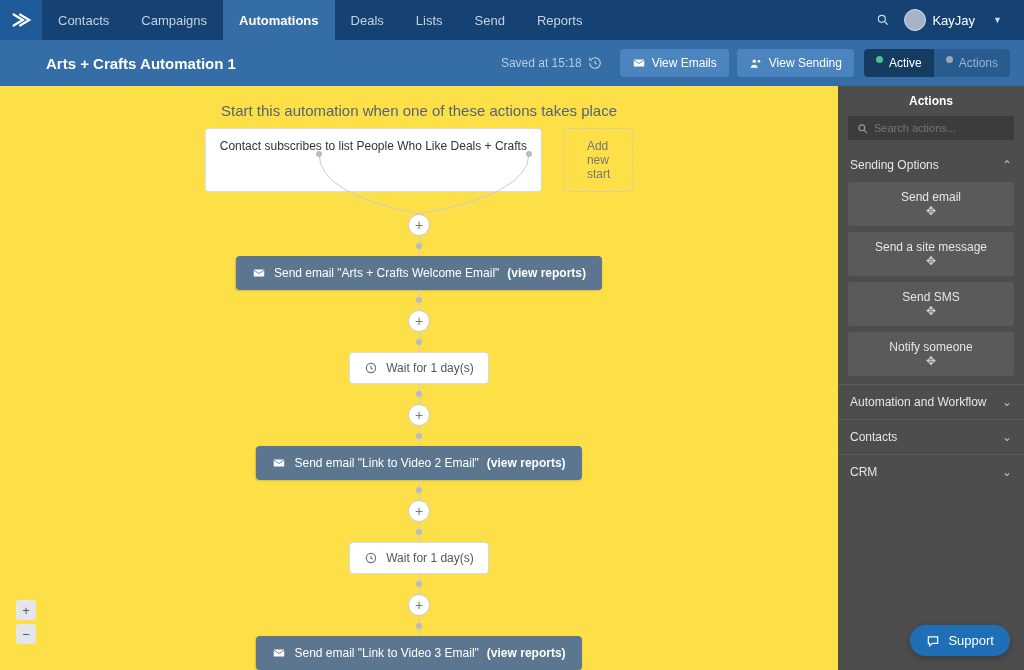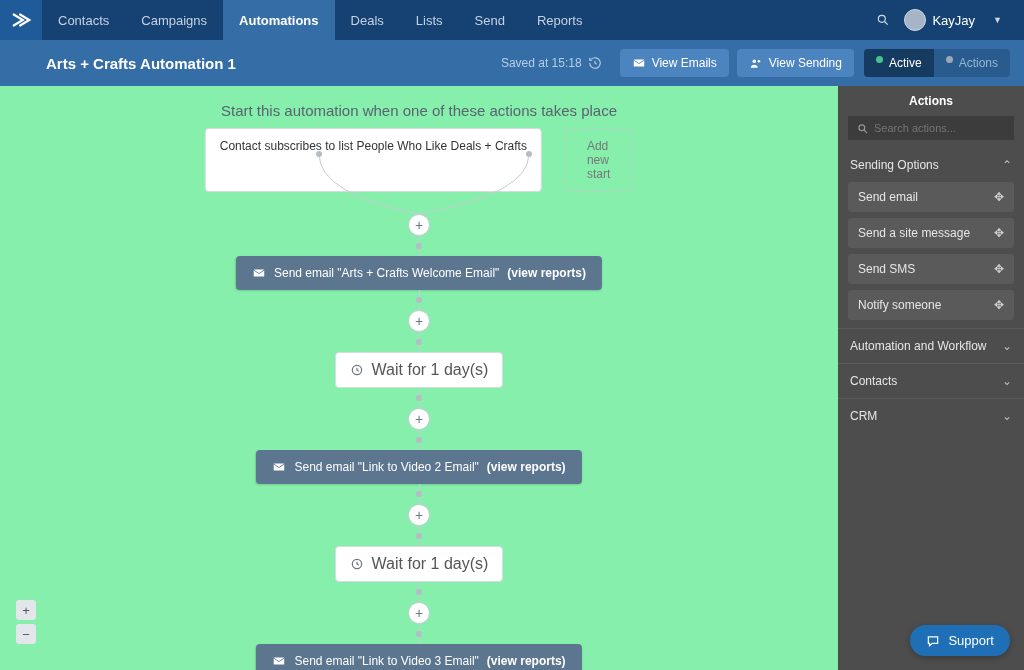--- a/index.html
+++ b/index.html
@@ -22,51 +22,51 @@
   .saved { color:#b7cde4; font-size:12px; margin-right:10px; display:flex; align-items:center; gap:6px;margin-left:19px;}
   .btn { background:#4c84bf; border:none; color:#fff; font-size:12px; padding:7px 12px; border-radius:4px; margin-left:8px; cursor:pointer; display:inline-flex; align-items:flex-start; gap:6px;}
   .pill-group { display:flex; margin-left:10px; border-radius:4px; overflow:hidden;}
   .pill { padding:7px 12px; font-size:12px; display:flex; align-items:flex-start; gap:6px; cursor:pointer;}
   .pill.active { background:#153b61; }
   .pill.inactive { background:#295b8e; color:#95b4d5;}
   .dot { width:7px; height:7px; border-radius:50%; display:inline-block;}
   .dot.green{background:#45c58c;} .dot.grey{background:#9aa7b5;}
 
   .main { position:relative; height: calc(670px - 40px - 46px); display:flex; }
-  .canvas { flex:1; background:#86efac; position:relative; overflow:hidden;}
+  .canvas { flex:1; background:#fde047; position:relative; overflow:hidden;}
   .starttext { position:absolute; top:16px; left:50%; transform:translateX(-50%); color:#5a6370; font-size:15px;}
   .startrow { position:absolute; top:42px; left:50%; transform:translateX(-50%); display:flex; gap:22px;}
   .startchip { background:#fff; border:1px solid #d7dbe0; border-radius:4px; padding:10px 14px; font-size:12px; color:#333; white-space:nowrap;}
   .addstart { border:1px dashed #c2c8d0; border-radius:4px; padding:10px 22px; font-size:12px; color:#777;}
 
   
   .curves { position:absolute; top:64px; left:50%; transform:translateX(-50%); }
 
   .flow { position:absolute; top:128px; left:50%; transform:translateX(-50%); display:flex; flex-direction:column; align-items:center;}
   .line { width:1px; background:#c6ccd4; }
   .plus { width:22px; height:22px; border:1px solid #c6ccd4; border-radius:50%; display:flex; align-items:center; justify-content:center; color:#6d7682; font-size:14px; background:#fff; cursor:pointer;}
   .node-dot { width:6px;height:6px;border-radius:50%;background:#b5bcc6;}
   .block { background:#5c7690; color:#fff; border-radius:4px; padding:10px 16px; font-size:12px; display:flex; align-items:center; gap:8px; white-space:nowrap; cursor:pointer; box-shadow:0 1px 2px rgba(0,0,0,.15);}
-  .waitblk { background:#fff; color:#555; border:1px solid #d7dbe0; border-radius:4px; padding:8px 14px; font-size:16px; display:flex; align-items:center; gap:8px; cursor:pointer;}
+  .waitblk { background:#fff; color:#555; border:1px solid #d7dbe0; border-radius:4px; padding:8px 14px; font-size:12px; display:flex; align-items:center; gap:8px; cursor:pointer;}
   .reports-link { font-weight:600; }
 
   .zoom { position:absolute; left:16px; bottom:26px; display:flex; flex-direction:column; gap:4px;}
   .zoom button { width:20px; height:20px; background:#e3e6ea; border:none; border-radius:3px; color:#555; cursor:pointer; font-size:13px; line-height:1; }
 
   
   .panel { width:186px; background:#4d4d4d; color:#e6e6e6; font-size:12px; display:flex; flex-direction:column; }
   .panel-header { text-align:center; padding:8px 0; font-weight:600; color:#ffffff;}
   .panel-search { margin:0 10px 8px; position:relative;}
   .panel-search input { width:100%; background:#3c3c3c; border:none; border-radius:0; padding:6px 8px 6px 26px; color:#bbb; font-size:11px;}
   .panel-search .sicon { position:absolute; left:8px; top:6px; color:#999;}
   .section { padding:10px 12px; border-top:1px solid #5b5b5b; display:flex; align-items:center; justify-content:space-between; cursor:pointer;}
   .section.first{border-top:none;}
   .section .chev{color:#bcbcbc;}
   .actionitems { padding:0 10px 8px; display:flex; flex-direction:column; gap:6px;}
-  .actionitem { background:#5a5a5a; border-radius:3px; padding:8px 10px; display:flex; align-items:center; justify-content:space-between; cursor:move;}
+  .actionitem { background:#5a5a5a; border-radius:3px; padding:8px 10px; display:flex; align-items:center; justify-content:space-between; cursor:move;flex-direction:column;}
   .grip { color:#d0d0d0; font-size:12px;}
 
   .support { position:absolute; right:14px; bottom:14px; background:#1e6fb6; color:#fff; border-radius:18px; padding:8px 16px; font-size:13px; display:flex; align-items:center; gap:8px; cursor:pointer; box-shadow:0 2px 6px rgba(0,0,0,.25);}
 
   svg.icon { width:14px;height:14px; }
 </style>
 </head>
 <body>
 
 <div class="topnav">

